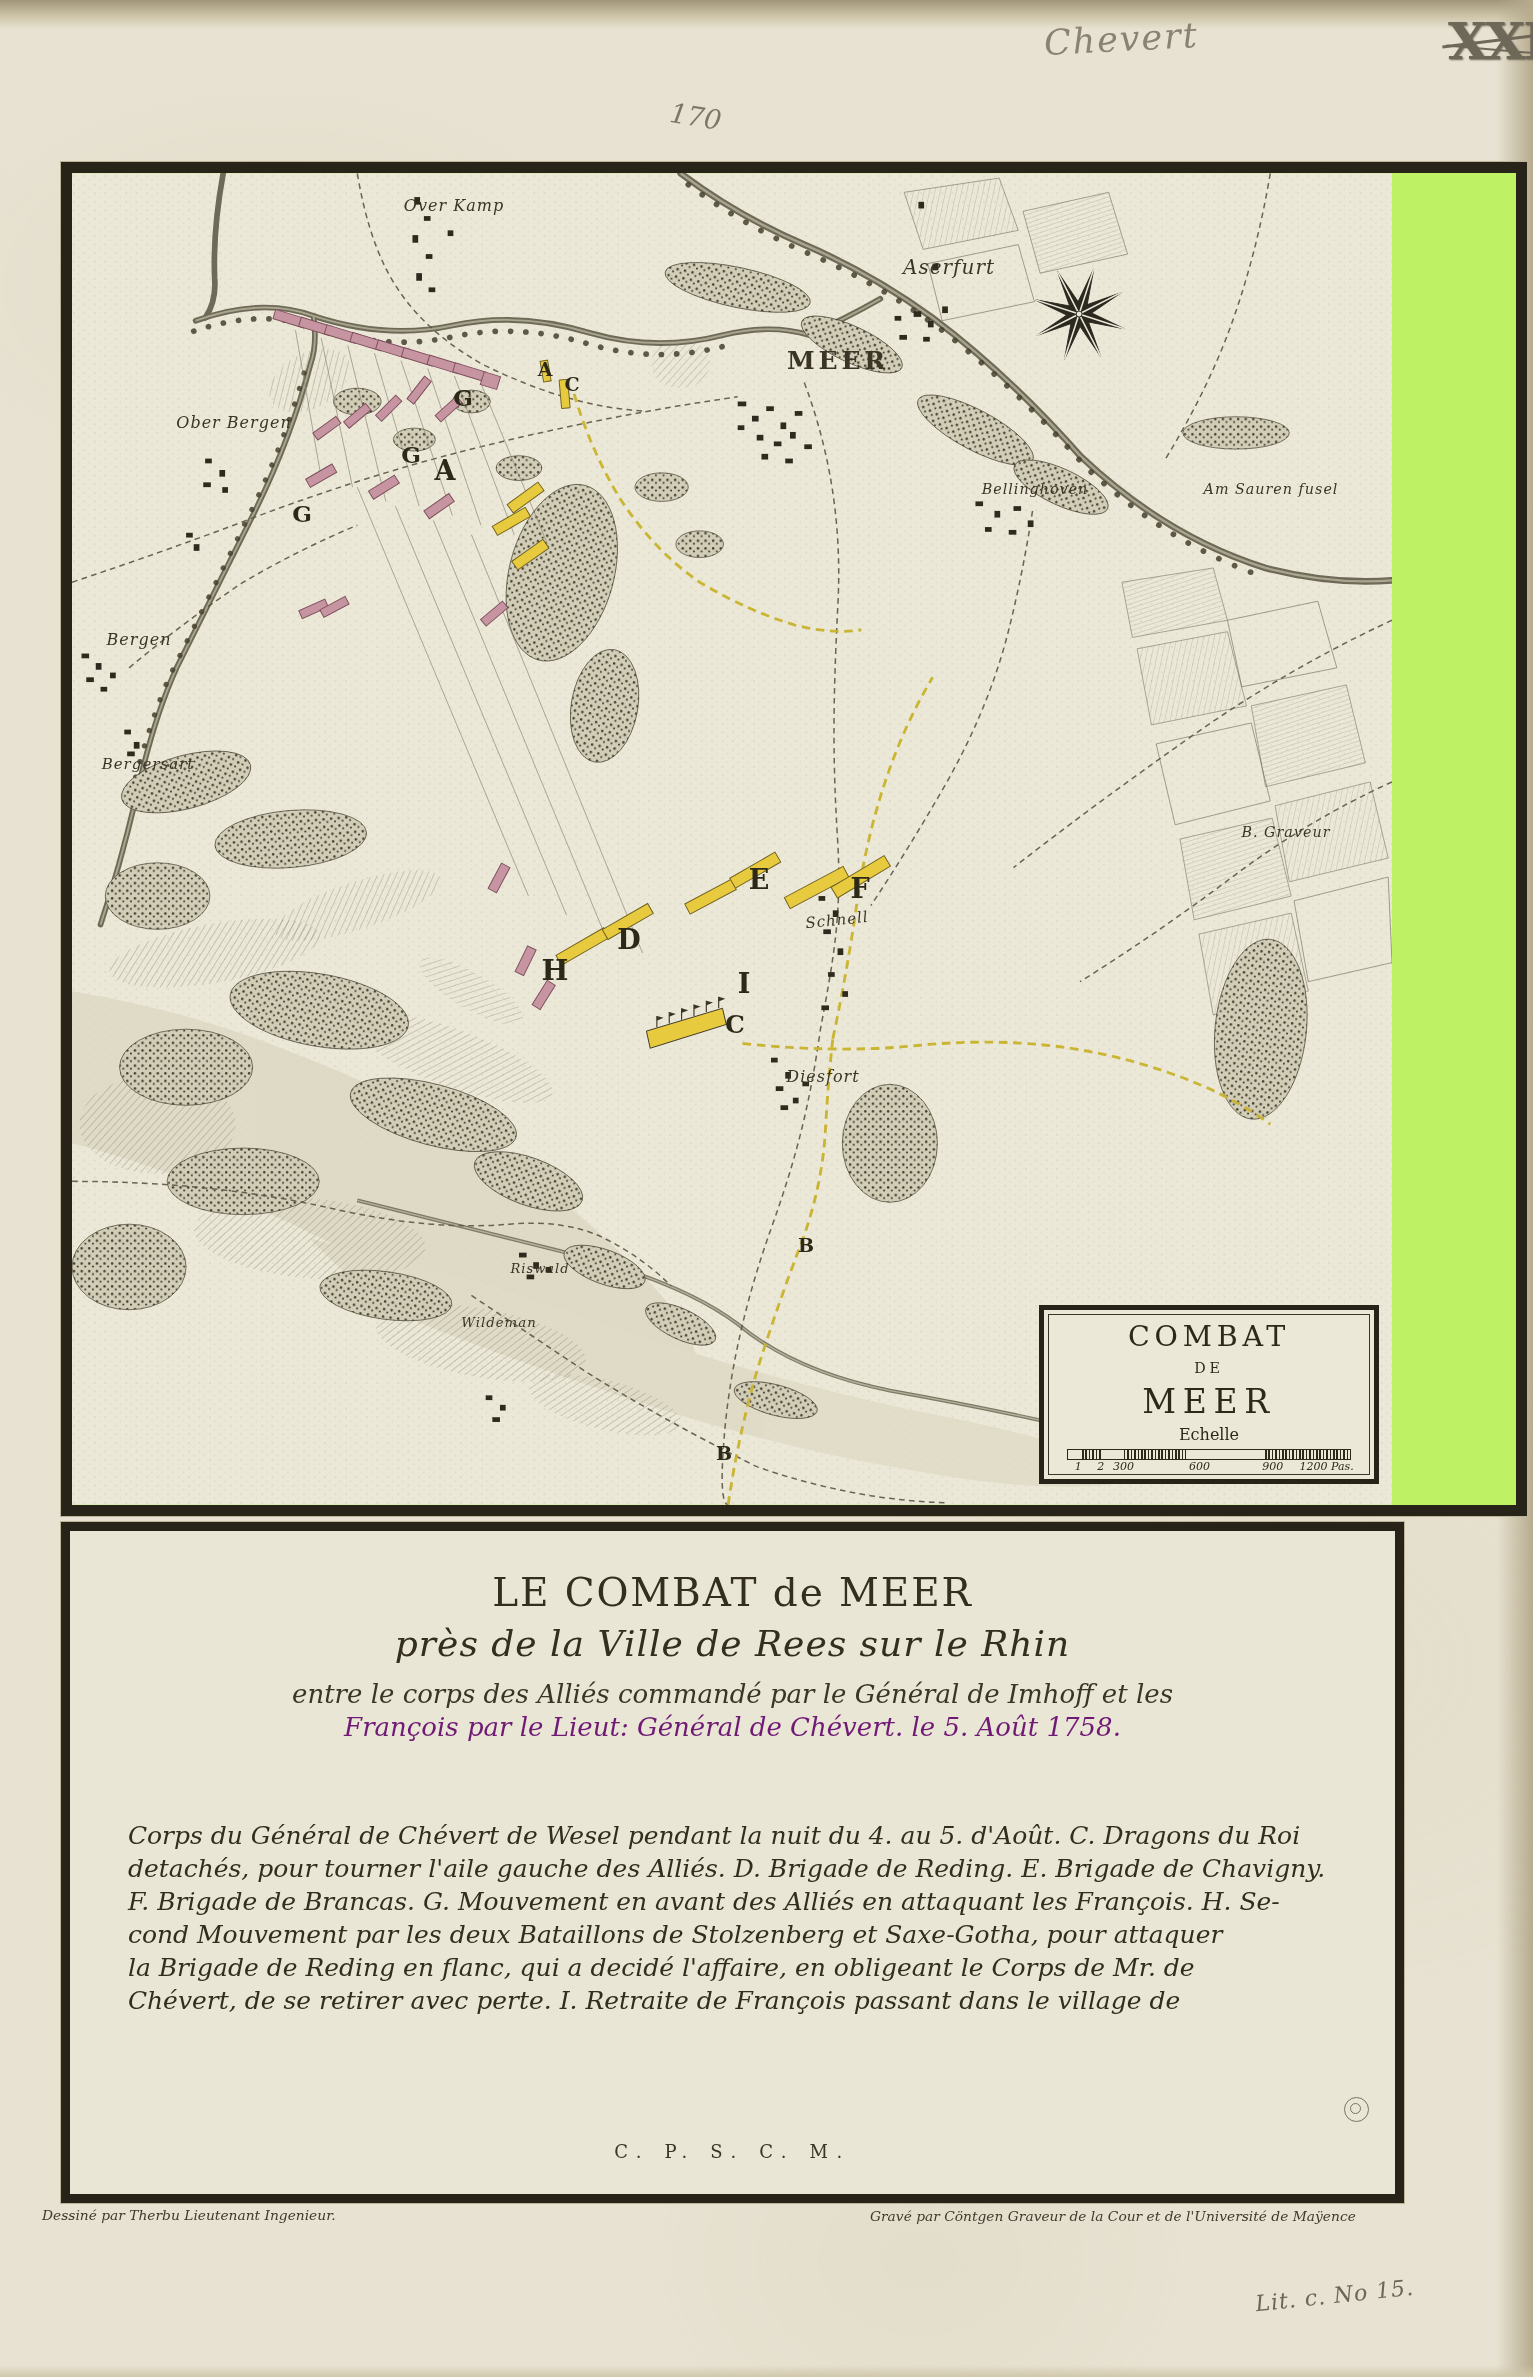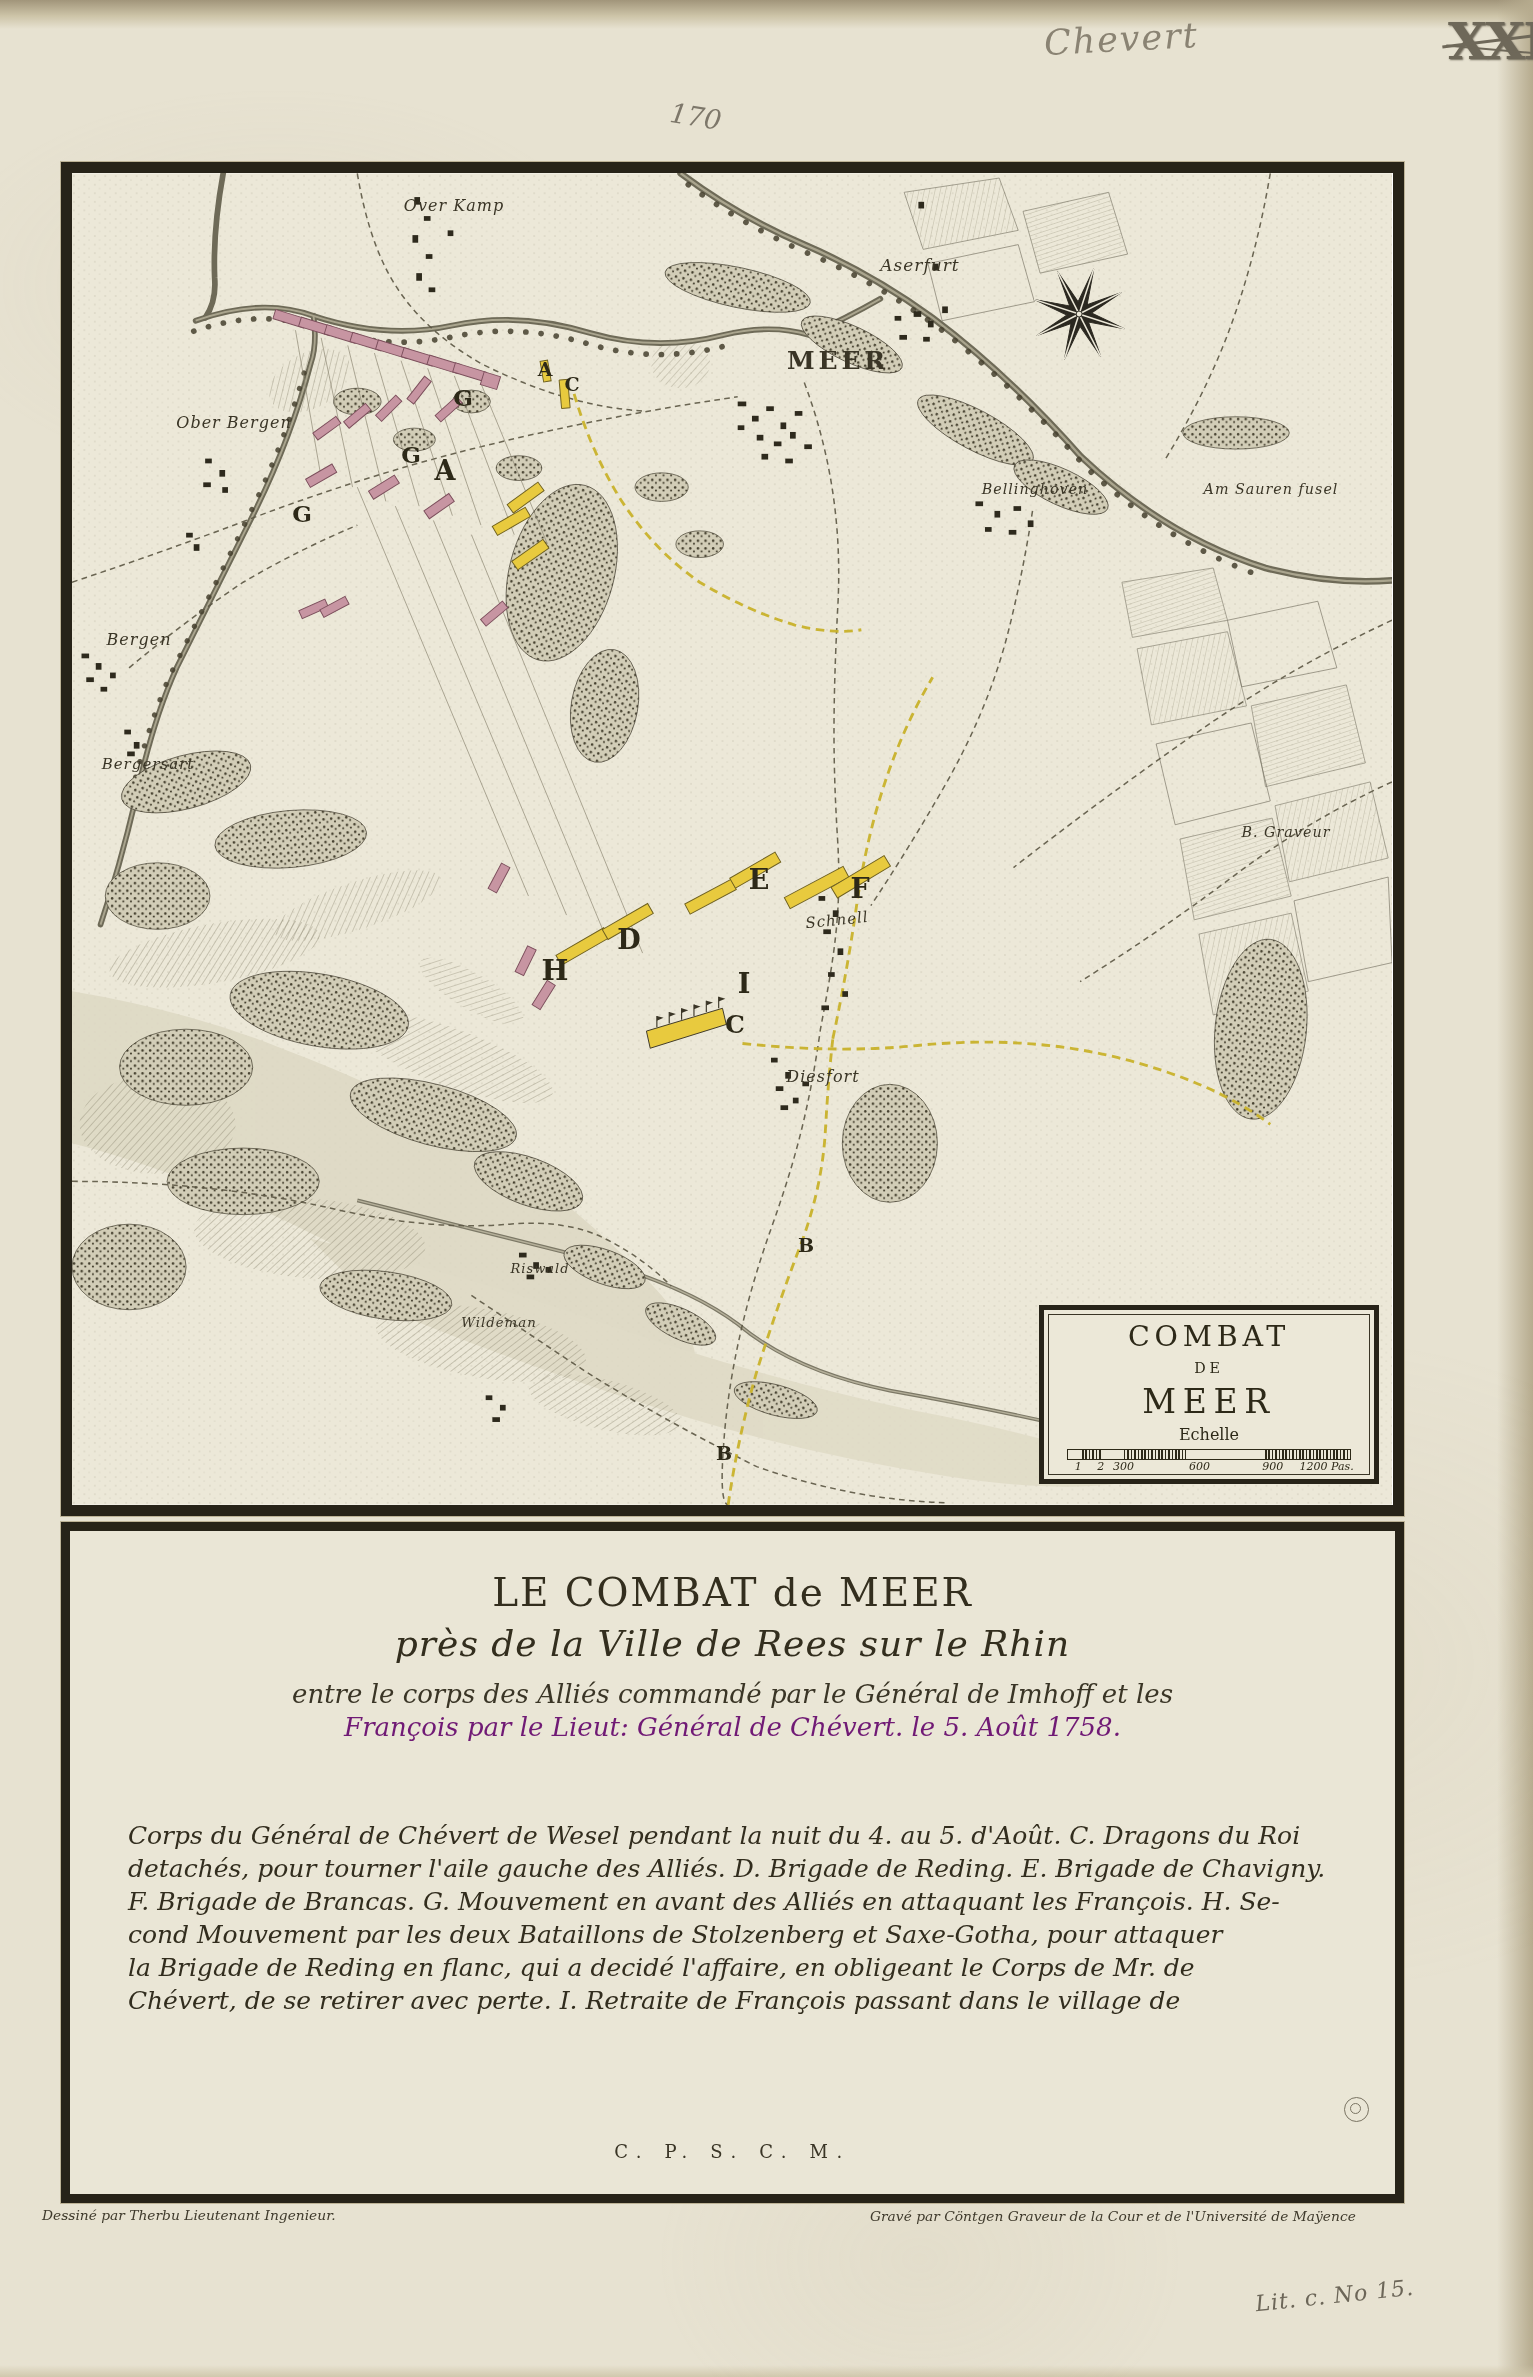--- a/index.html
+++ b/index.html
@@ -28,22 +28,22 @@
   .hw-xxi{left:1448px;top:11.4px;font-size:51px;font-style:normal;font-weight:bold;
     color:#6e6859;letter-spacing:-1.9px;text-shadow:1px 1px 1.9px #6e6859;}
   .hw-xxi::after{content:"";position:absolute;left:-5.7px;right:-3.8px;top:46%;height:2.9px;
     background:#6e6859;transform:rotate(-7deg);}
   .hw-xxi::before{content:"";position:absolute;left:-1.9px;right:-5.7px;top:62%;height:1.9px;
     background:#6e6859;transform:rotate(5deg);}
   .hw-170{left:670px;top:101px;font-size:27px;transform:rotate(9deg);color:#7d776a;}
   .hw-litc{left:1255px;top:2283px;font-size:22px;transform:rotate(-6deg);color:#6c6658;letter-spacing:1px;}
 
   
-  .map-plate{position:absolute;left:61px;top:162px;width:1343px;height:1354px;
-    box-sizing:border-box;border:11.4px solid #272318;background:#ffffff;
+  .map-plate{position:absolute;left:61px;top:162px;width:1466px;height:1354px;
+    box-sizing:border-box;border:11.4px solid #272318;background:#bef264;
     box-shadow:0 0 0 1px #bdb396;}
   .map-plate svg{position:absolute;left:0;top:0;}
   .place{position:absolute;transform:translateX(-50%);font-style:italic;color:#3a3526;
     white-space:nowrap;letter-spacing:1px;}
   .p-meer{font-style:normal;font-weight:bold;letter-spacing:3.8px;}
   .mletter{position:absolute;transform:translateX(-50%);font-weight:600;color:#2d2918;
     font-family:"DejaVu Serif",serif;}
 
   
   .cartouche{position:absolute;left:967px;top:1132px;width:340px;height:179px;
@@ -458,21 +458,21 @@
       <line x1="0" y1="0" x2="35.4" y2="-35.4"></line>
           <line x1="0" y1="0" x2="-35.4" y2="-35.4"></line>
       <line x1="0" y1="0" x2="35.4" y2="35.4"></line>
           <line x1="0" y1="0" x2="-35.4" y2="35.4"></line>
     </g>
     <circle cx="0" cy="0" r="3" fill="#ece8d8" stroke="#2b2820"></circle>
   </g>
 </svg>
 
   <span class="place" style="left:382px;top:23px;font-size:16px;">Over Kamp</span>
-  <span class="place" style="left:848px;top:82px;font-size:17px;">Aserfurt</span>
+  <span class="place" style="left:877px;top:82px;font-size:20px;">Aserfurt</span>
   <span class="place p-meer" style="left:766px;top:173px;font-size:25px;">MEER</span>
   <span class="place" style="left:162px;top:240px;font-size:16px;">Ober Bergen</span>
   <span class="place" style="left:963px;top:308px;font-size:14.3px;">Bellinghoven</span>
   <span class="place" style="left:1199px;top:308px;font-size:14.3px;">Am Sauren fusel</span>
   <span class="place" style="left:67px;top:457px;font-size:16px;">Bergen</span>
   <span class="place" style="left:76px;top:582px;font-size:15px;">Bergersart</span>
   <span class="place" style="left:1214px;top:651px;font-size:14.3px;">B. Graveur</span>
   <span class="place" style="left:765px;top:738px;font-size:15px;transform:translateX(-50%) rotate(-6deg);">Schnell</span>
   <span class="place" style="left:751px;top:894px;font-size:16px;">Diesfort</span>
   <span class="place" style="left:468px;top:1088px;font-size:13px;">Riswald</span>

